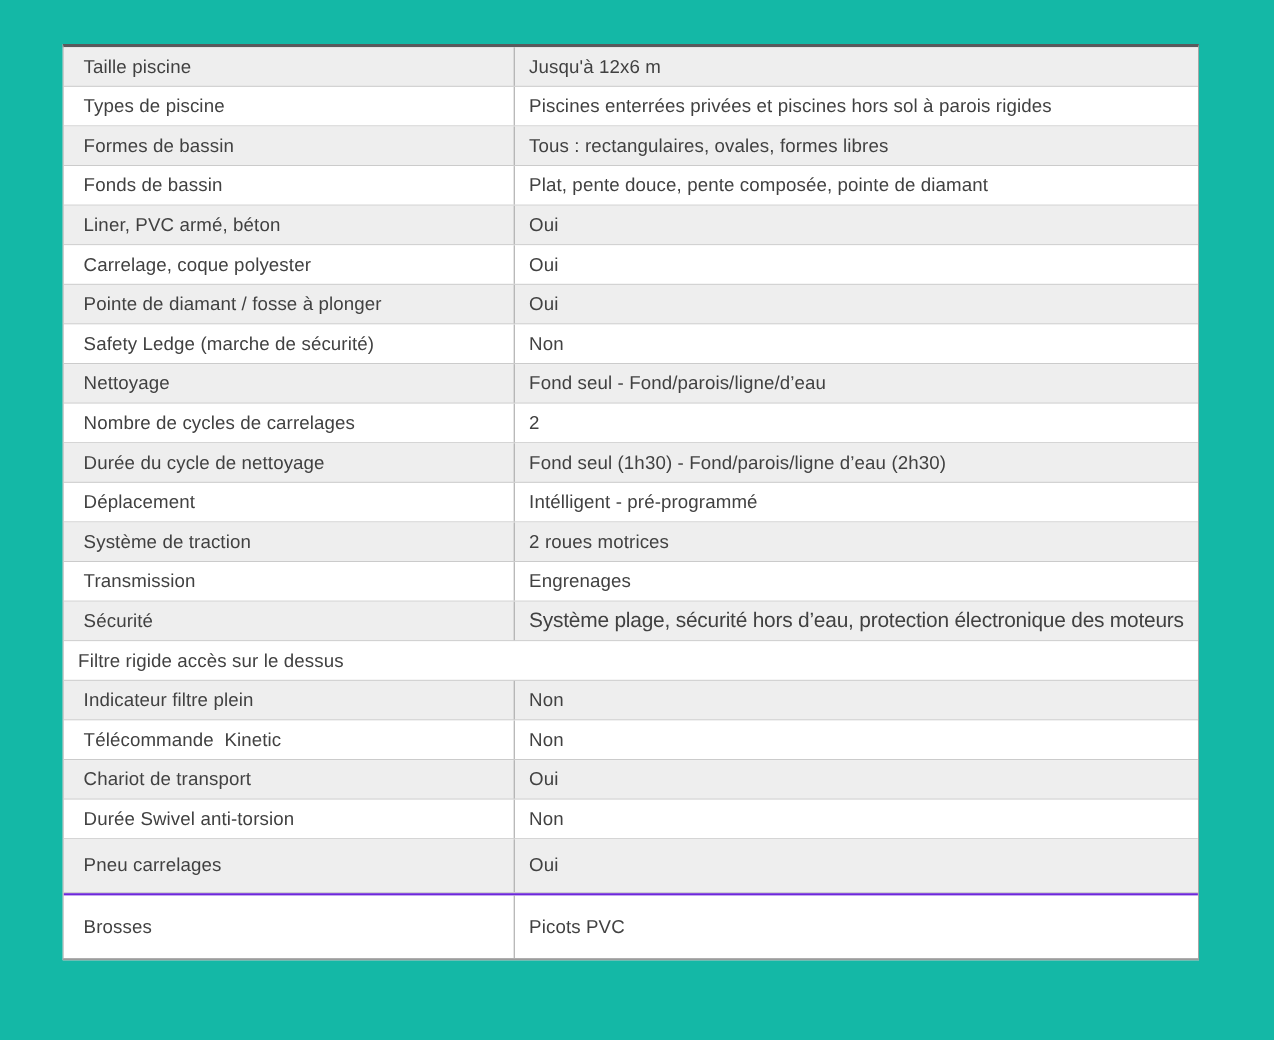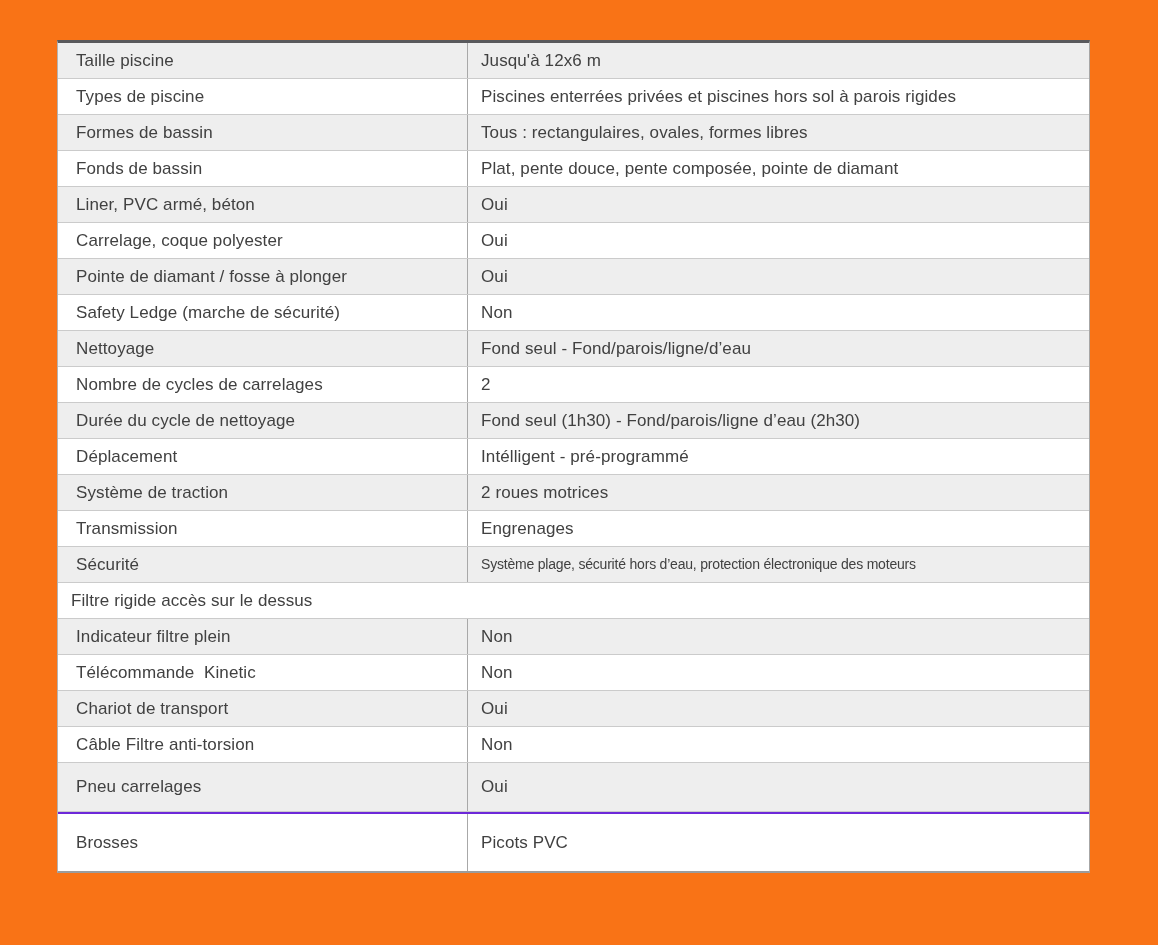--- a/index.html
+++ b/index.html
@@ -8,21 +8,21 @@
     background: #ffffff;
     width: 1158px;
     height: 945px;
     font-family: "Liberation Sans", "DejaVu Sans", sans-serif;
     overflow: hidden;
   }
   .page {
     position: relative;
     width: 1158px;
     height: 945px;
-    background: #f97316;
+    background: #14b8a6;
   }
   .spec-table {
     position: absolute;
     left: 57px;
     top: 40px;
     width: 1033px;
     border-top: 3px solid #59595c;
     border-bottom: 2px solid #9c9c9c;
     border-left: 1px solid #b3b3b3;
     border-right: 1px solid #a6a6a6;
@@ -63,21 +63,21 @@
     align-self: stretch;
     display: flex;
     align-items: center;
   }
   .cell.value {
     flex: 1 1 auto;
     padding-left: 13px;
   }
   
   .row:nth-child(15) .cell.value {
-    font-size: 14px;
+    font-size: 19px;
     letter-spacing: -0.2px;
   }
 </style>
 </head>
 <body>
 
 <div class="page">
   <div class="spec-table" id="spec-table">
   <div class="row">
     <div class="cell label">Taille piscine</div>
@@ -167,21 +167,21 @@
     <div class="cell label">Télécommande  Kinetic</div>
     <div class="cell value">Non</div>
   </div>
 
   <div class="row">
     <div class="cell label">Chariot de transport</div>
     <div class="cell value">Oui</div>
   </div>
 
   <div class="row">
-    <div class="cell label">Câble Filtre anti-torsion</div>
+    <div class="cell label">Durée Swivel anti-torsion</div>
     <div class="cell value">Non</div>
   </div>
 
   <div class="row">
     <div class="cell label">Pneu carrelages</div>
     <div class="cell value">Oui</div>
   </div>
 
   <div class="row">
     <div class="cell label">Brosses</div>

